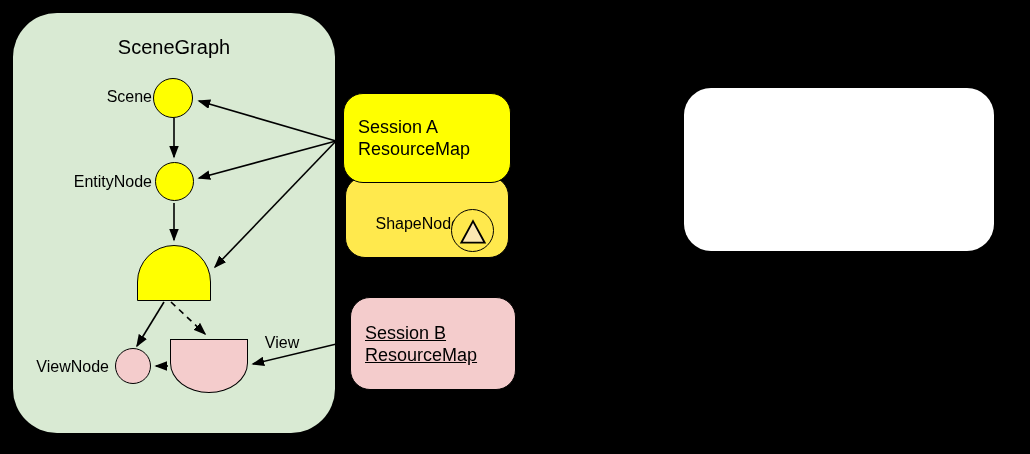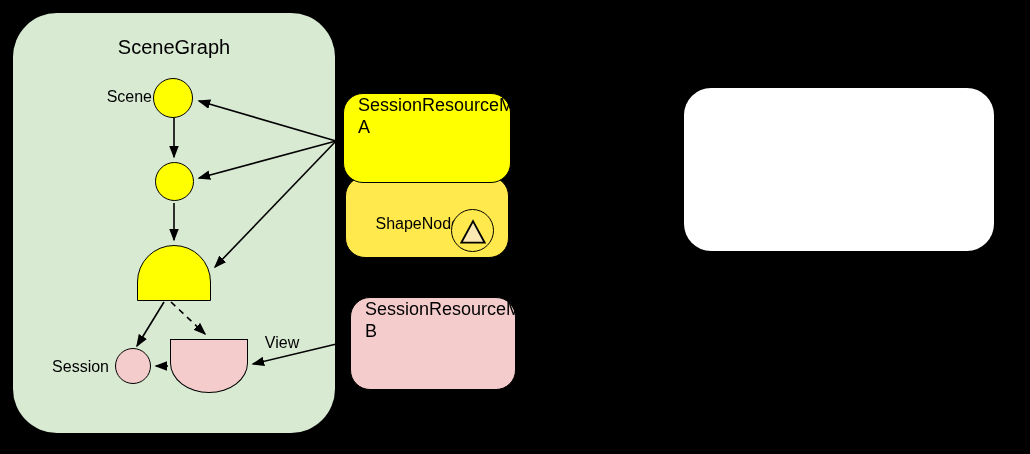--- a/index.html
+++ b/index.html
@@ -44,25 +44,25 @@
 
   .view-shape{
     left:170px;top:339px;width:78px;height:54px;
     background:#f4cccc;border:1.6px solid #000;
     border-radius:0 0 39px 39px / 0 0 30px 30px;z-index:2;
   }
   .view-label{left:252px;top:334px;width:60px;text-align:center;}
 
   .rbox{
     border:1.8px solid #000;border-radius:20px;
-    display:flex;flex-direction:row;justify-content:flex-start;
+    display:flex;flex-direction:column;justify-content:center;
     padding-left:14px;font-size:18px;line-height:22px;
   }
   .session-a{left:343px;top:93px;width:168px;height:90px;background:#ffff00;z-index:4;}
-  .session-b{left:350px;top:297px;width:166px;height:93px;background:#f4cccc;z-index:4;}
+  .session-b{left:350px;top:297px;width:166px;height:93px;background:#f4cccc;z-index:4;text-decoration:underline;}
 
   .shapenode-box{
     left:345px;top:176px;width:164px;height:82px;
     background:#ffe94d;border:1.8px solid #000;border-radius:20px;z-index:3;
   }
   .shapenode-label{
     left:350px;top:215px;width:110px;text-align:right;
     font-size:16px;line-height:18px;z-index:4;
   }
   .shapenode-circle{
@@ -85,25 +85,26 @@
 <body>
 
 <div class="stage">
 
   <div class="abs scenegraph"></div>
   <div class="abs node-label scene-label">Scene</div>
 
   <div class="abs sg-title">SceneGraph</div>
   <div class="abs circle yellow scene-circle"></div>
 
+  <div class="abs node-label entity-label">EntityNode</div>
   <div class="abs circle yellow entity-circle"></div>
 
   <div class="abs viewholder-shape"></div>
 
-  <div class="abs node-label viewnode-label">Session</div>
+  <div class="abs node-label viewnode-label">ViewNode</div>
   <div class="abs circle pink viewnode-circle"></div>
 
   <div class="abs view-shape"></div>
   <div class="abs node-label view-label">View</div>
 
   <div class="abs rbox session-a">
     <span>Session A</span>
     <span>ResourceMap</span>
   </div>
 

